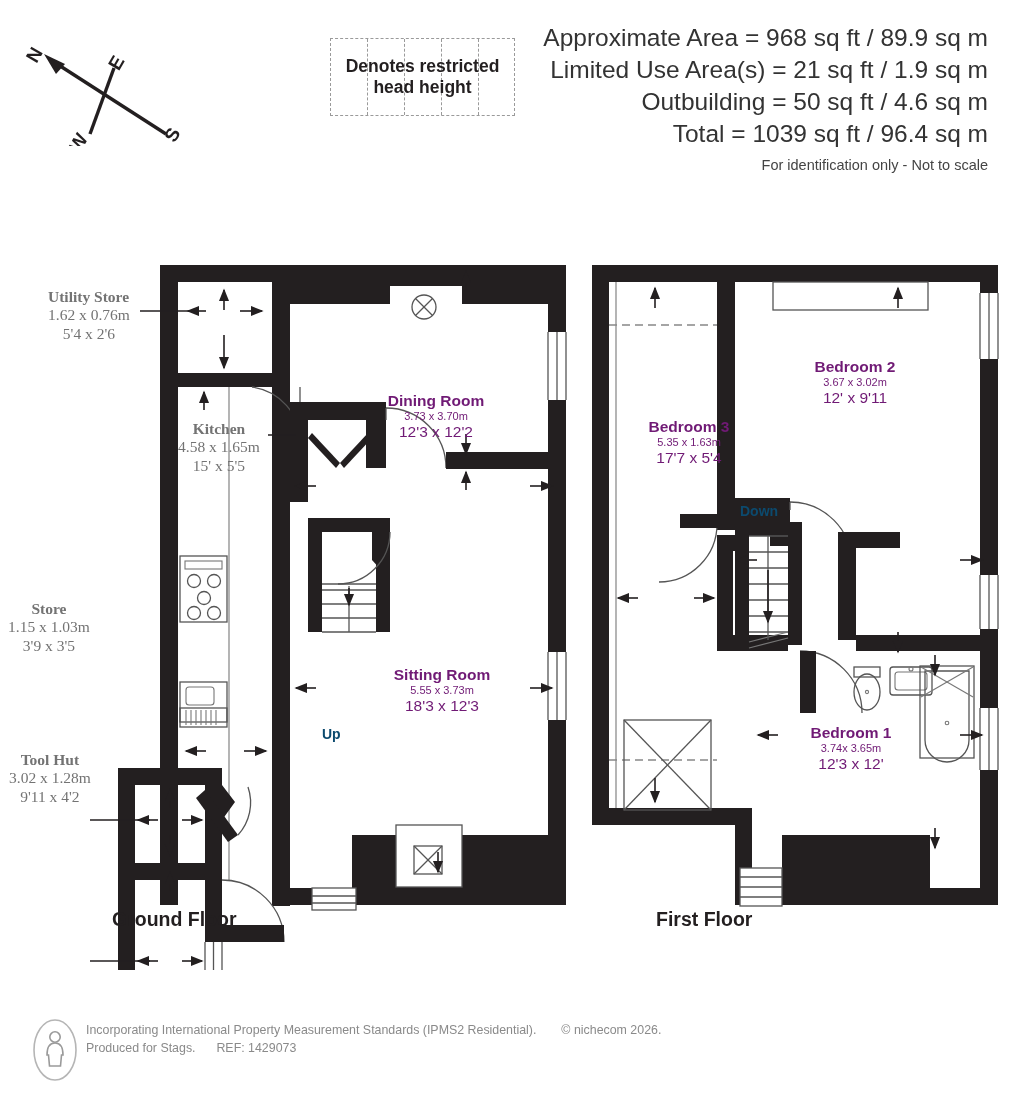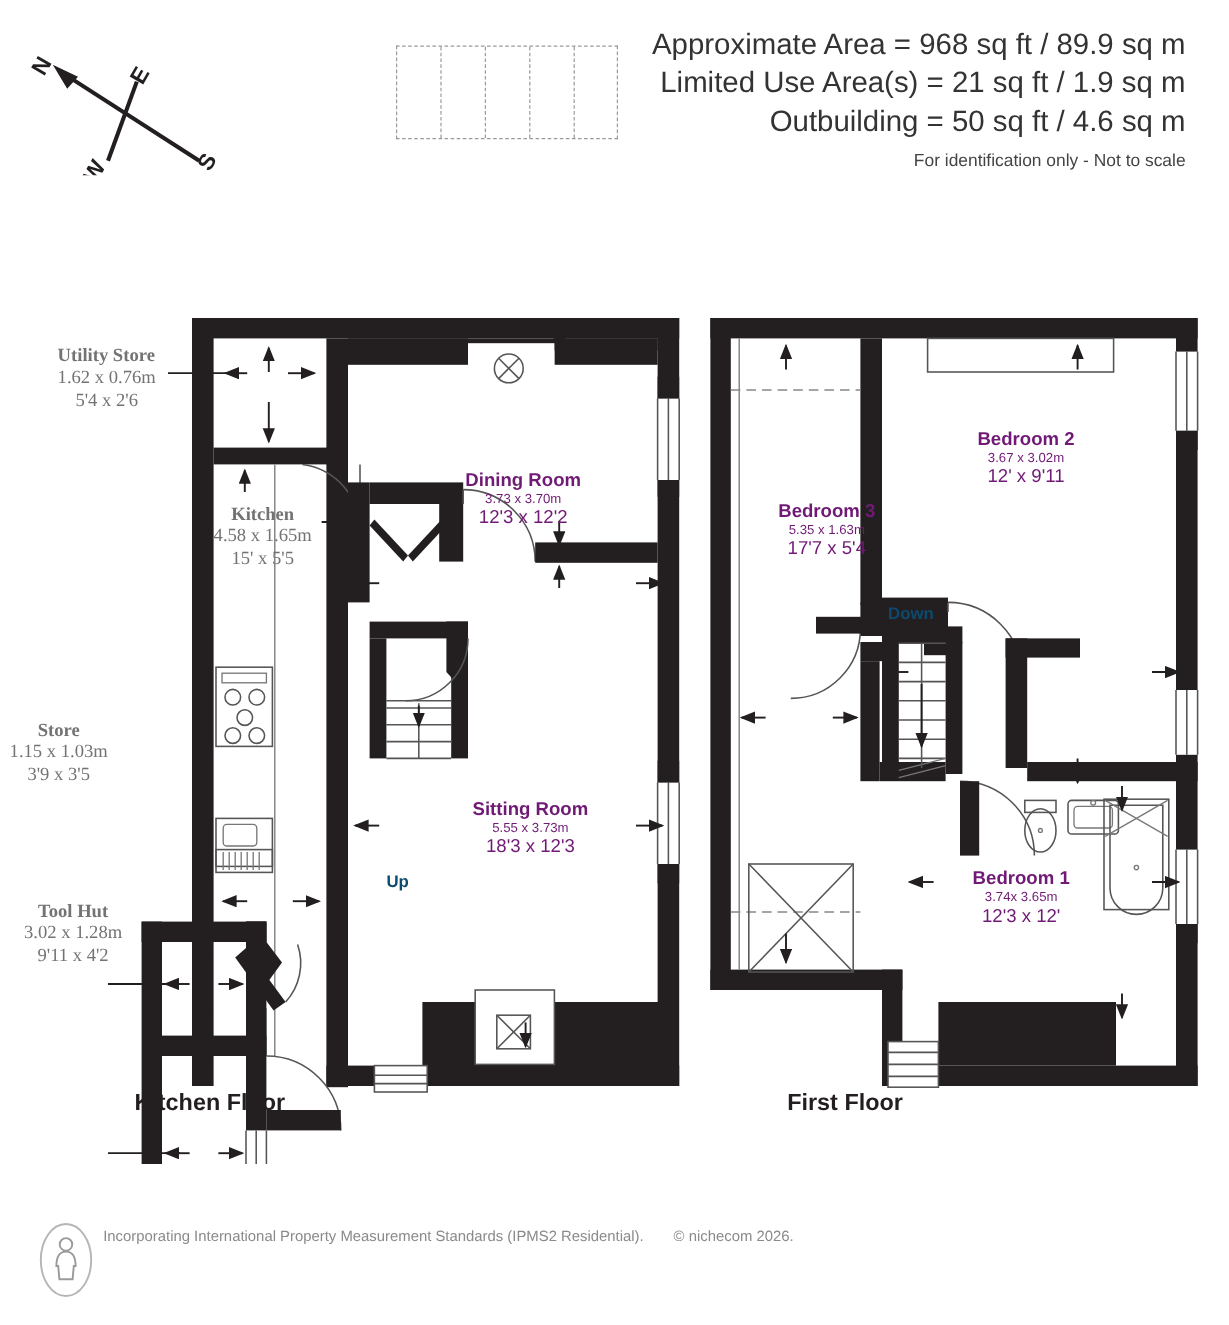--- a/index.html
+++ b/index.html
@@ -58,20 +58,21 @@
   #footer-text{position:absolute;left:60px;top:4px;font-size:12.4px;line-height:1.45;color:#8a8a8a;white-space:nowrap;}
   #person-icon{position:absolute;left:6px;top:0px;}
 </style>
 </head>
 <body>
 
 <div class="abs" id="area-summary">
   <div class="ln">Approximate Area = 968 sq ft / 89.9 sq m</div>
   <div class="ln">Limited Use Area(s) = 21 sq ft / 1.9 sq m</div>
   <div class="ln">Outbuilding = 50 sq ft / 4.6 sq m</div>
+  <div class="ln">Total = 1039 sq ft / 96.4 sq m</div>
   <div class="note">For identification only - Not to scale</div>
 </div>
 
 <svg class="abs" id="compass" viewBox="0 0 180 120">
 
   <line x1="36" y1="36" x2="148" y2="108" stroke="#231f20" stroke-width="3.4"></line>
 
   <polygon points="26,28 47,38 38,48" fill="#231f20"></polygon>
 
   <line x1="96" y1="42" x2="72" y2="108" stroke="#231f20" stroke-width="3.4"></line>
@@ -80,20 +81,24 @@
   <text x="160" y="112" font-size="19" fill="#231f20" transform="rotate(-60 160 112)" text-anchor="middle" font-weight="bold">S</text>
   <text x="66" y="120" font-size="19" fill="#231f20" transform="rotate(-60 66 120)" text-anchor="middle" font-weight="bold">W</text>
 </svg>
 
 <div class="abs" id="legend-box">
   <div class="gridlines">
     <div class="gl" style="left:36px"></div>
     <div class="gl" style="left:73px"></div>
     <div class="gl" style="left:110px"></div>
     <div class="gl" style="left:147px"></div>
+  </div>
+  <div id="legend-text">
+    <span>Denotes restricted</span><br>
+    <span>head height</span>
   </div>
 </div>
 
 <svg class="abs" id="plan" viewBox="0 0 1024 790">
   <defs>
     <style>
       .w{fill:#231f20;}
       .thin{fill:none;stroke:#555;stroke-width:1.3;}
       .thin2{fill:none;stroke:#777;stroke-width:1.1;}
       .swing{fill:none;stroke:#555;stroke-width:1.3;}
@@ -429,21 +434,21 @@
   <div class="dm">4.58 x 1.65m</div>
   <div class="df" style="text-align:center">15' x 5'5</div>
 </div>
 
 <div class="abs side-label" style="left:8px;top:600px;">
   <div class="nm" style="text-align:center">Store</div>
   <div class="dm">1.15 x 1.03m</div>
   <div class="df" style="text-align:center">3'9 x 3'5</div>
 </div>
 
-<div class="abs side-label" style="left:20px;top:751px;">
+<div class="abs side-label" style="left:9px;top:751px;">
   <div class="nm" style="text-align:center">Tool Hut</div>
   <div class="dm">3.02 x 1.28m</div>
   <div class="df" style="text-align:center">9'11 x 4'2</div>
 </div>
 
 <div class="abs room-label" style="left:346px;top:392px;width:180px;">
   <div class="nm">Dining Room</div>
   <div class="dm">3.73 x 3.70m</div>
   <div class="df">12'3 x 12'2</div>
 </div>
@@ -469,29 +474,34 @@
   <div class="dm">3.67 x 3.02m</div>
   <div class="df">12' x 9'11</div>
 </div>
 
 <div class="abs room-label" style="left:762px;top:724px;width:178px;">
   <div class="nm">Bedroom 1</div>
   <div class="dm">3.74x 3.65m</div>
   <div class="df">12'3 x 12'</div>
 </div>
 
-<div class="abs floor-caption" style="left:112px;top:908px;">Kitchen Floor</div>
+<div class="abs floor-caption" style="left:112px;top:908px;">Ground Floor</div>
 <div class="abs floor-caption" style="left:656px;top:908px;">First Floor</div>
 
 <div class="abs" id="footer">
   <svg id="person-icon" width="46" height="64" viewBox="0 0 46 64">
     <ellipse cx="23" cy="32" rx="21" ry="30" fill="none" stroke="#b5b5b5" stroke-width="1.6"></ellipse>
     <circle cx="23" cy="19" r="5.2" fill="none" stroke="#9a9a9a" stroke-width="1.6"></circle>
     <path d="M 23 25 C 16 25 15 31 15 37 L 16.5 37 L 17.5 48 L 28.5 48 L 29.5 37 L 31 37 C 31 31 30 25 23 25 Z" fill="none" stroke="#9a9a9a" stroke-width="1.6"></path>
   </svg>
   <div id="footer-text">
     <div>
       <span>Incorporating International Property Measurement Standards (IPMS2 Residential).</span>
       <span style="display:inline-block;width:18px;"></span>
       <span>© nichecom 2026.</span>
     </div>
+    <div>
+      <span>Produced for Stags.</span>
+      <span style="display:inline-block;width:14px;"></span>
+      <span>REF: 1429073</span>
+    </div>
   </div>
 </div>
 
 </body></html>

